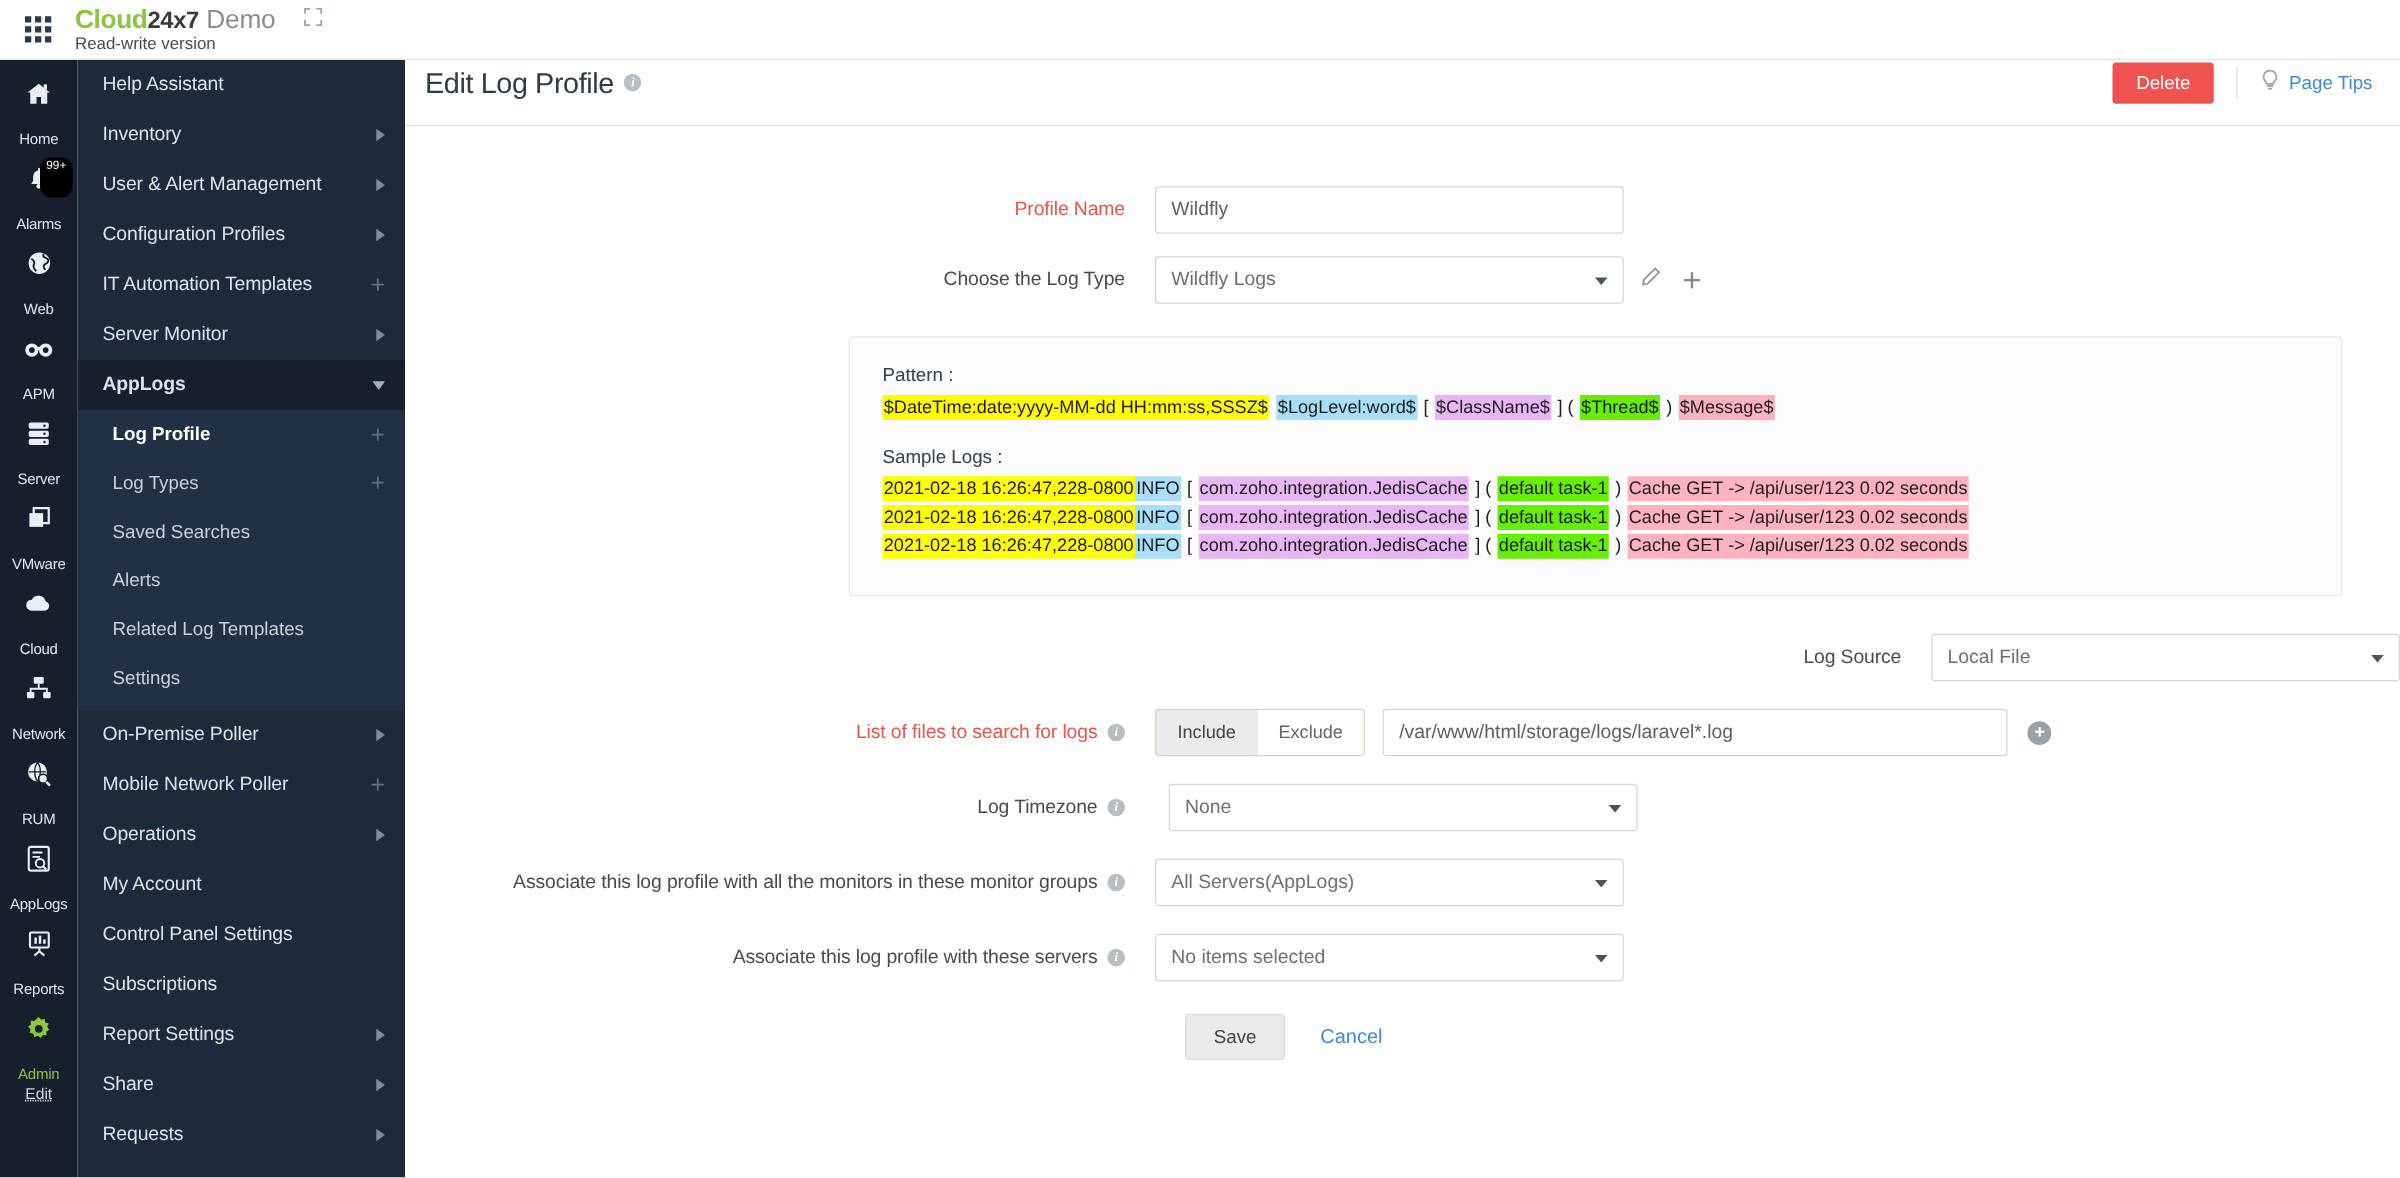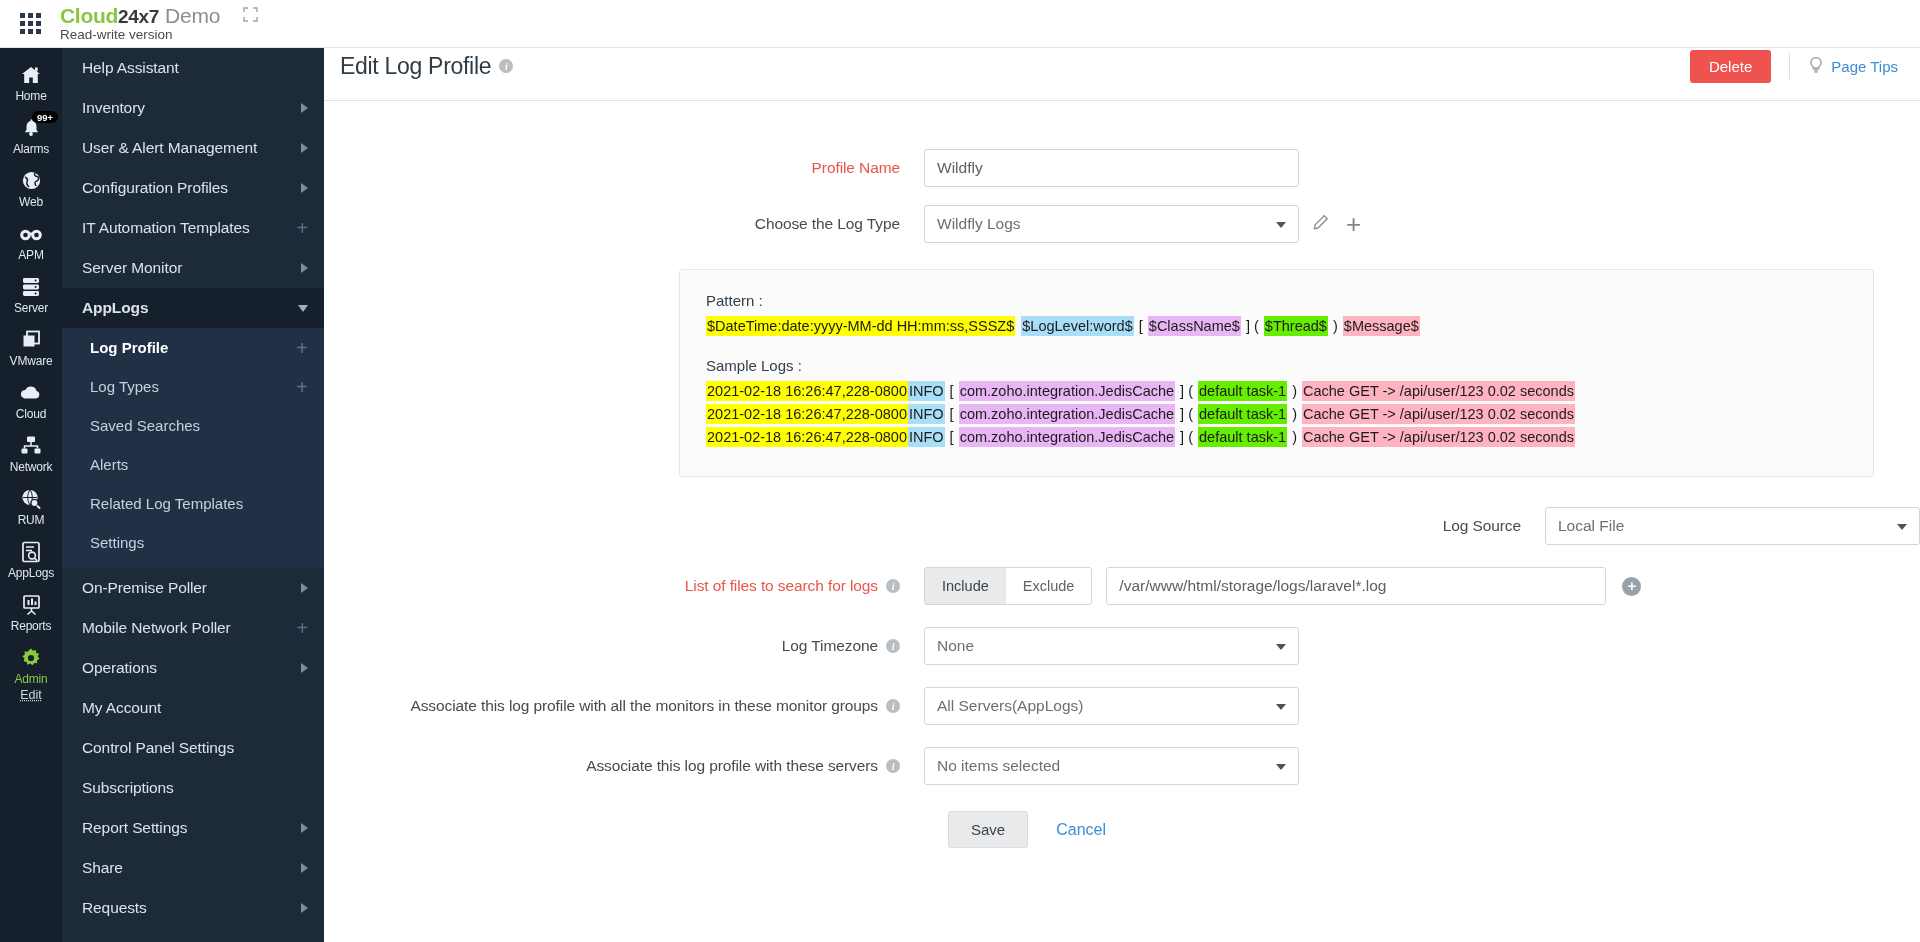--- a/index.html
+++ b/index.html
@@ -33,26 +33,26 @@
   #rail {
     width: 62px; background: #16202d; flex: 0 0 62px;
     display: flex; flex-direction: column; align-items: center;
     padding-top: 8px; overflow: hidden;
   }
   .rail-item {
     width: 62px; padding: 7px 0 6px; display: flex; flex-direction: column;
     align-items: center; cursor: pointer; position: relative;
   }
   .rail-ico { height: 23px; display:flex; align-items:center; justify-content:center; color:#e8eef3; }
-  .rail-lbl { font-size: 12px; color: #dfe6ec; margin-top: 3px; letter-spacing: -.2px; }
+  .rail-lbl { font-size: 12px; color: #dfe6ec; margin-top: 18px; letter-spacing: -.2px; }
   .rail-item.active .rail-lbl { color: #8dc63f; }
   .rail-item.active .rail-ico { color: #8dc63f; }
   .badge {
     position: absolute; top: 2px; left: 32px; background: #000000; color: #fff;
-    font-size: 9.5px; font-weight: bold; border-radius: 9px; padding: 1px 5px 0; line-height: 1.2;
+    font-size: 9.5px; font-weight: normal; border-radius: 9px; padding: 1px 5px 20px; line-height: 1.2;
   }
   #rail-edit { font-size: 12.5px; color:#cfd8e0; text-decoration: underline; text-decoration-style: dotted; margin-top:2px; cursor:pointer;}
 
   
   #menu {
     width: 262px; flex: 0 0 262px; background: #1d2a3a; overflow-y: auto;
     position: relative; color: #dbe3ea;
   }
   #menu::-webkit-scrollbar { width: 9px; }
   #menu::-webkit-scrollbar-track { background: #1d2a3a; }
@@ -510,21 +510,21 @@
         <div class="fctrl">
           <div class="segwrap">
             <div class="seg on">Include</div>
             <div class="seg">Exclude</div>
           </div>
           <input class="pathinput" value="/var/www/html/storage/logs/laravel*.log" style="">
           <span class="circplus">+</span>
         </div>
       </div>
 
-      <div class="frow" style="margin-top:22px;">
+      <div class="frow" style="margin-top:22px;gap:11px;">
         <div class="flabel">
           <span>Log Timezone</span>
           <span class="infoi">i</span>
         </div>
         <div class="fctrl">
           <div class="sel">
             <span>None</span>
             <span class="ar"></span>
           </div>
         </div>

